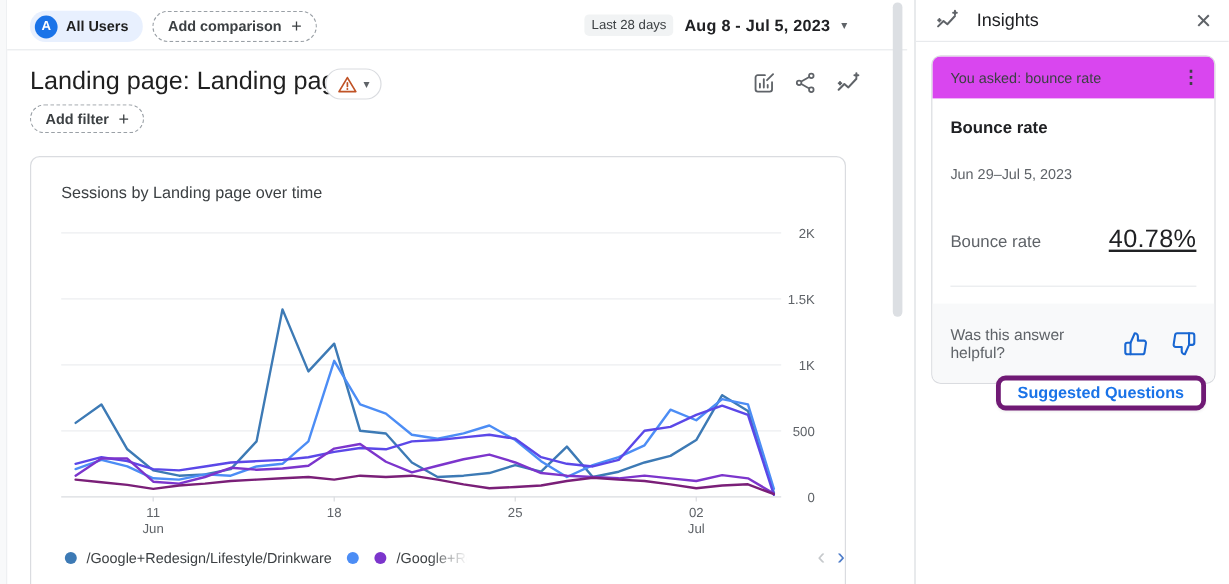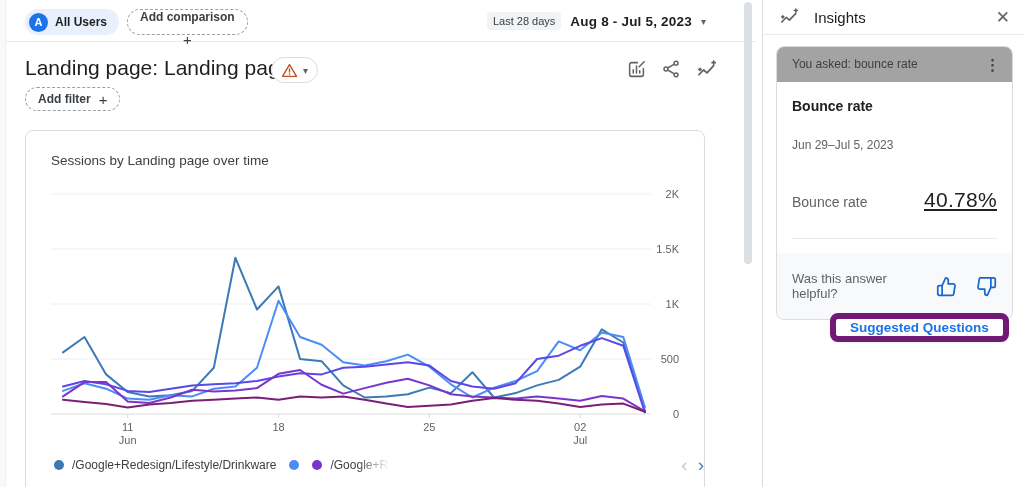--- a/index.html
+++ b/index.html
@@ -15,21 +15,21 @@
   .top-bar{ position:absolute; left:6px; top:0; width:750px; height:42px;
     border-bottom:1px solid #e8eaed; background:#fff; }
   .chip{ display:inline-flex; align-items:center; height:26px; border-radius:14px;
     font-size:12px; font-weight:700; color:#3c4043; cursor:pointer; }
   .chip-users{ position:absolute; left:19px; top:9px; background:#e8f0fe;
     padding:0 12px 0 4px; gap:7px; font-weight:700; color:#1f1f1f; }
   .avatar{ width:19px; height:19px; border-radius:50%; background:#1a73e8;
     color:#fff; font-size:11px; font-weight:700; display:flex; align-items:center;
     justify-content:center; }
   .chip-dashed{ border:1px dashed #9aa0a6; padding:0 12px; gap:8px; background:#fff; }
-  .chip-comparison{ position:absolute; left:121px; top:9px;flex-direction:column; }
+  .chip-comparison{ position:absolute; left:121px; top:9px; }
   .plus-glyph{ font-size:15px; font-weight:400; color:#3c4043; line-height:1; }
   .date-area{ position:absolute; right:50px; top:0; height:42px; display:flex;
     align-items:center; gap:9px; cursor:pointer; }
   .preset-badge{ background:#f1f3f4; border-radius:4px; font-size:11px;
     color:#3c4043; padding:3px 6px; }
   .date-text{ font-size:13.5px; font-weight:700; color:#202124; letter-spacing:.2px; }
   .caret{ font-size:10px; color:#5f6368; }
 
   
   .report-title{ position:absolute; left:25px; top:56px; font-size:21px;
@@ -72,40 +72,40 @@
   
   .insights-panel{ position:absolute; left:762px; top:0; width:262px; height:487px;
     background:#fff; border-left:1px solid #dadce0; }
   .panel-header{ position:relative; height:35px; border-bottom:1px solid #e8eaed;
     display:flex; align-items:center; padding:0 16px; gap:15px; }
   .panel-title{ font-size:15px; color:#202124; }
   .close-btn{ position:absolute; right:14px; top:7px; background:none; border:none;
     font-size:17px; color:#5f6368; cursor:pointer; font-weight:400; }
   .insight-card{ position:absolute; left:13px; top:46px; width:237px;
     border:1px solid #dadce0; border-radius:8px; overflow:hidden; background:#fff; }
-  .card-header{ background:#a3a3a3; padding:10px 12px 10px 15px; display:flex;
-    }
+  .card-header{ background:#d946ef; padding:10px 12px 10px 15px; display:flex;
+    align-items:center; }
   .question-label{ font-size:12px; color:#3c4043; }
   .kebab{ margin-left:auto; background:none; border:none; font-size:15px;
     font-weight:700; color:#3c4043; cursor:pointer; line-height:1; }
   .card-body{ padding:16px 15px 0 15px; }
   .answer-title{ font-size:14px; font-weight:700; color:#202124; }
   .answer-range{ font-size:12px; color:#5f6368; margin-top:24px; }
   .metric-row{ display:flex; align-items:baseline; margin-top:36px; }
   .metric-label{ font-size:14px; color:#5f6368; }
   .metric-value{ margin-left:auto; font-size:21px; color:#202124; letter-spacing:.3px;text-decoration:underline; }
   .divider{ border-top:1px solid #e8eaed; margin:26px 0 0 0; }
   .card-footer{ background:#f8f9fa; margin-top:14px; padding:18px 15px;
     display:flex; align-items:center; }
   .feedback-text{ font-size:13px; color:#5f6368; }
   .thumbs{ margin-left:auto; display:flex; gap:19px; }
   .thumb-btn{ background:none; border:none; cursor:pointer; padding:0;
     display:flex; align-items:center; }
   .suggested-btn{ position:absolute; left:67px; top:313px; height:29px;
-    padding:0 14px; background:#fff; border:6px solid #701a75; border-radius:8px;
+    padding:0 14px; background:#fff; border:4px solid #701a75; border-radius:8px;
     font-size:13.5px; font-weight:700; color:#1a73e8; cursor:pointer;
     box-shadow:0 1px 2px rgba(60,64,67,.08);
     font-family:"Liberation Sans",sans-serif; }
 </style>
 </head>
 <body>
 
 <div class="left-strip"></div>
 
 <div class="top-bar">

